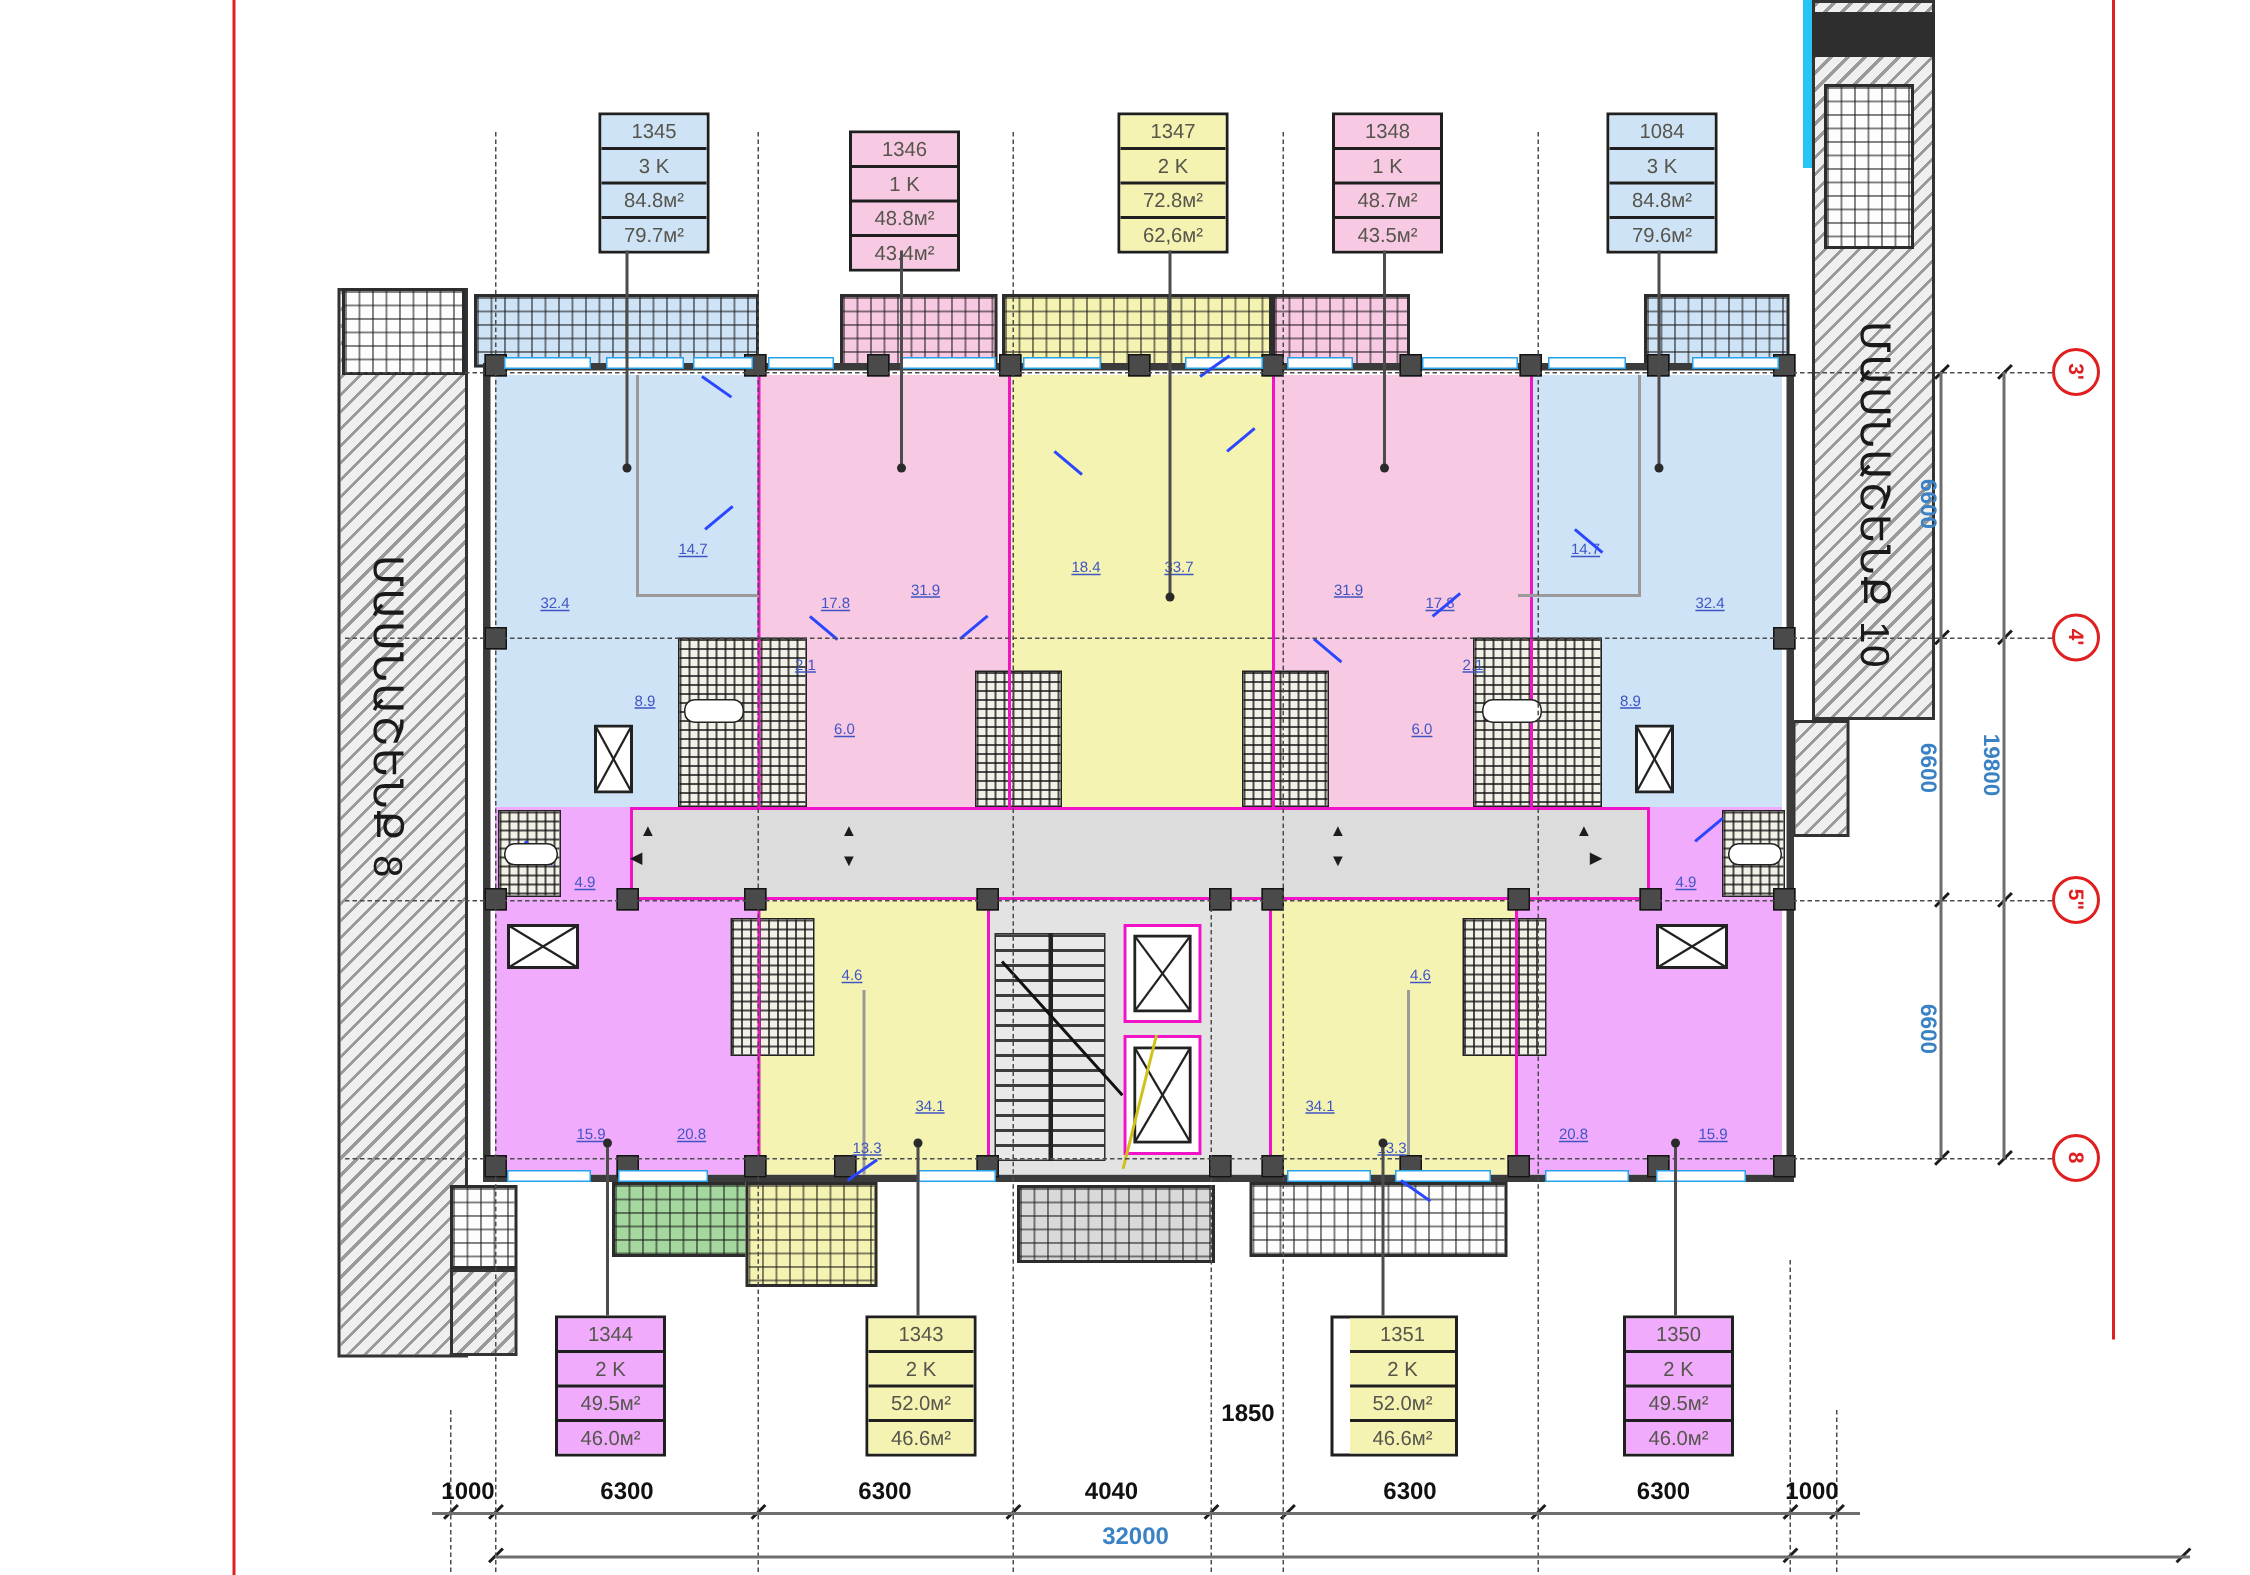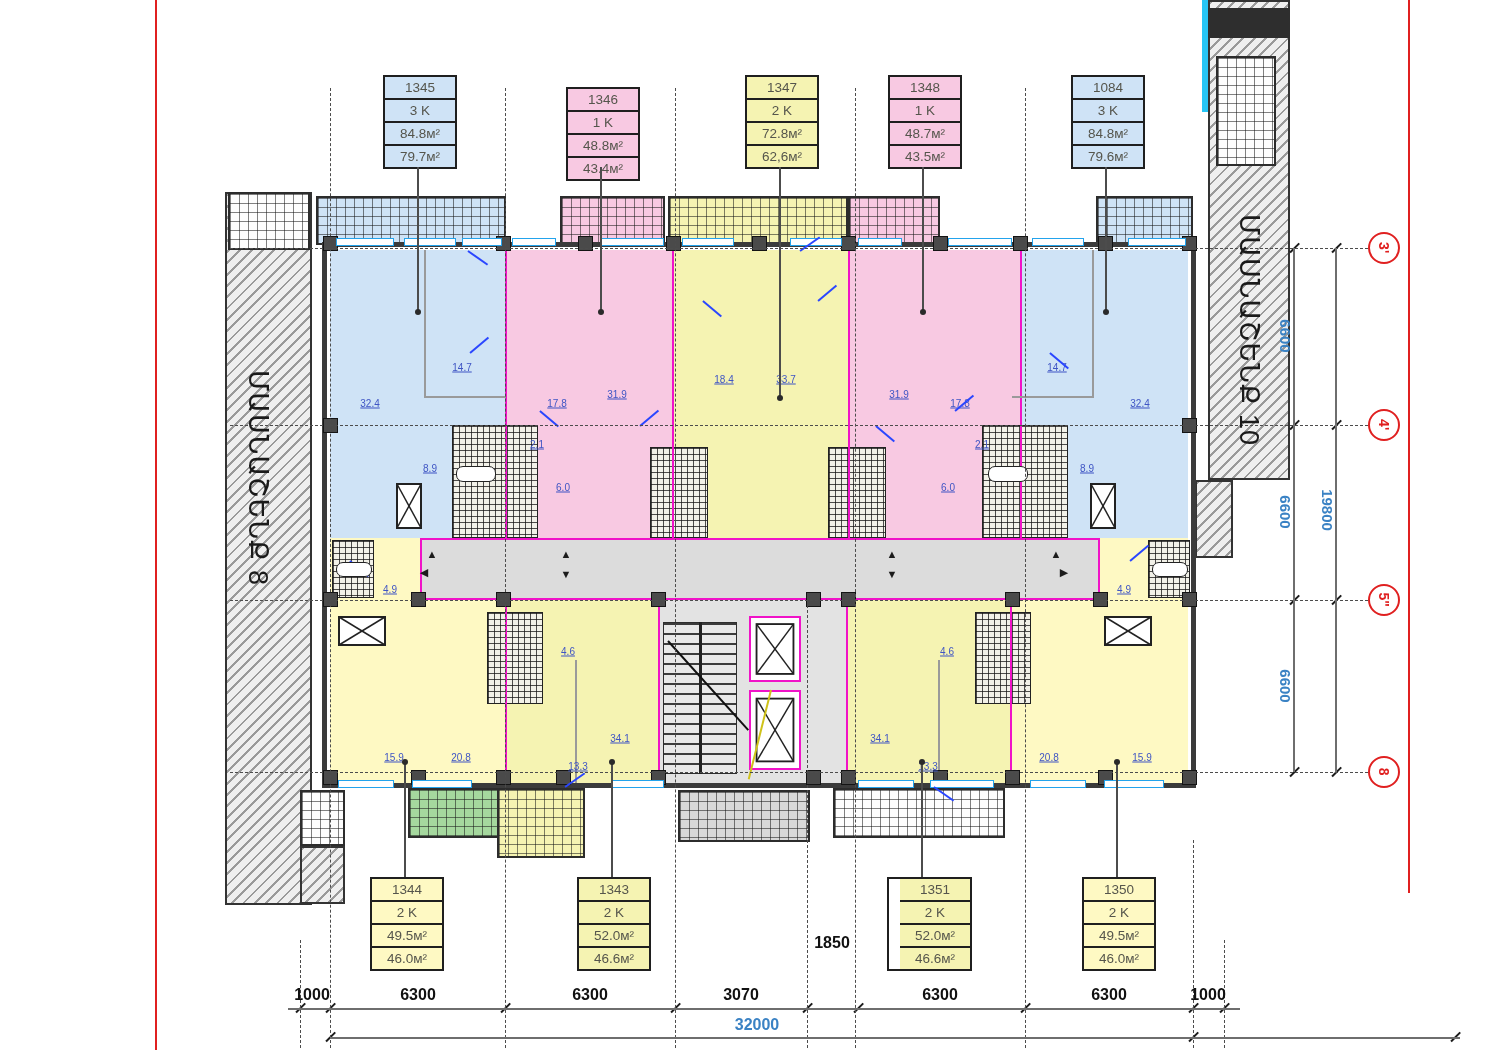--- a/index.html
+++ b/index.html
@@ -21,21 +21,21 @@
   .g-gray{background-color:#d9d9d9;}
   
   .tile{box-sizing:border-box;border:1.5px solid #222;background-color:#f2f1e8;
         background-image:linear-gradient(to right,rgba(20,20,20,.75) 1.2px,transparent 1.2px),
                          linear-gradient(to bottom,rgba(20,20,20,.75) 1.2px,transparent 1.2px);
         background-size:6px 6px;}
   .apt{box-sizing:border-box;}
   .a-blue{background:#cfe3f6;}
   .a-pink{background:#f8c9e2;}
   .a-yellow{background:#f5f3b2;}
-  .a-green{background:#fef9c3;}
+  .a-green{background:#f0abfc;}
   .outerwall{border:5px solid #3b3b3b;box-sizing:border-box;background:#fff;}
   .mag{background:#f013c8;}
   .col{background:#4a4a4a;border:1px solid #141414;box-sizing:border-box;}
   .win{background:#fff;border:1.5px solid #23a3ec;box-sizing:border-box;}
   .vax{border-left:1.4px dashed #4c4c4c;width:0;}
   .hax{border-top:1.4px dashed #4c4c4c;height:0;}
   .dimline{background:#6e6e6e;}
   .slash{width:13px;height:1.6px;background:#1c1c1c;transform:rotate(-45deg);transform-origin:center;}
   .dimt{position:absolute;transform:translate(-50%,-100%);font-size:16px;font-weight:bold;color:#111;white-space:nowrap;}
   .dimblue{color:#3a82c4;font-weight:bold;}
@@ -305,21 +305,21 @@
   <div class="abs vax" style="left:1025px;top:88px;height:960px;"></div>
   <div class="abs vax" style="left:300px;top:940px;height:108px;"></div>
   <div class="abs vax" style="left:807px;top:600px;height:448px;"></div>
   <div class="abs vax" style="left:1193px;top:840px;height:208px;"></div>
   <div class="abs vax" style="left:1224px;top:940px;height:108px;"></div>
   <div class="abs hax" style="left:230px;top:248px;width:1138px;"></div>
   <div class="abs hax" style="left:230px;top:425px;width:1138px;"></div>
   <div class="abs hax" style="left:230px;top:600px;width:1138px;"></div>
   <div class="abs hax" style="left:230px;top:772px;width:1138px;"></div>
 
-  <div class="card" style="left:383px;top:75px;">
+  <div class="card" style="left:399px;top:75px;">
     <div class="cell a-blue">1345</div>
     <div class="cell a-blue">3 K</div>
     <div class="cell a-blue">84.8м²</div>
     <div class="cell a-blue">79.7м²</div>
   </div>
   <div class="card" style="left:566px;top:87px;">
     <div class="cell a-pink">1346</div>
     <div class="cell a-pink">1 K</div>
     <div class="cell a-pink">48.8м²</div>
     <div class="cell a-pink">43.4м²</div>
@@ -385,21 +385,21 @@
   <div class="leader" style="left:921px;top:762px;height:115px;"></div>
     <div class="ldot" style="left:922px;top:762px;"></div>
   <div class="leader" style="left:1116px;top:762px;height:115px;"></div>
     <div class="ldot" style="left:1117px;top:762px;"></div>
 
   <div class="abs dimline" style="left:288px;top:1008px;width:952px;height:1.6px;"></div>
   <div class="abs dimline" style="left:330px;top:1037px;width:1130px;height:1.6px;"></div>
   <span class="dimt" style="left:312px;top:1004px;">1000</span>
   <span class="dimt" style="left:418px;top:1004px;">6300</span>
   <span class="dimt" style="left:590px;top:1004px;">6300</span>
-  <span class="dimt" style="left:741px;top:1004px;">3070</span>
+  <span class="dimt" style="left:741px;top:1004px;">4040</span>
   <span class="dimt" style="left:832px;top:952px;">1850</span>
   <span class="dimt" style="left:940px;top:1004px;">6300</span>
   <span class="dimt" style="left:1109px;top:1004px;">6300</span>
   <span class="dimt" style="left:1208px;top:1004px;">1000</span>
   <span class="dimt dimblue" style="left:757px;top:1034px;">32000</span>
 
   <div class="abs dimline" style="left:1293px;top:248px;width:1.6px;height:524px;"></div>
   <div class="abs dimline" style="left:1335px;top:248px;width:1.6px;height:524px;"></div>
   <span class="vdim" style="left:1285px;top:336px;">6600</span>
   <span class="vdim" style="left:1285px;top:512px;">6600</span>

